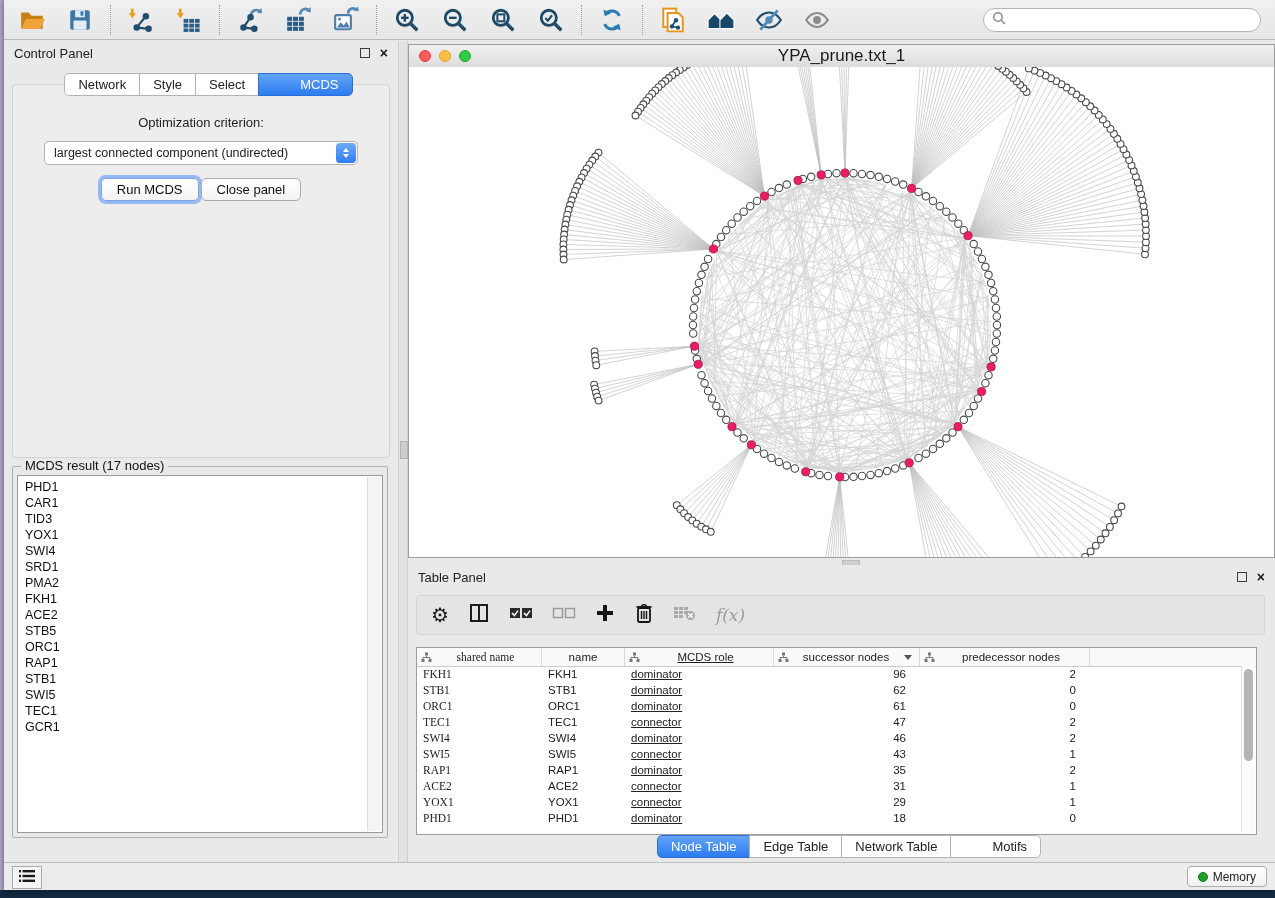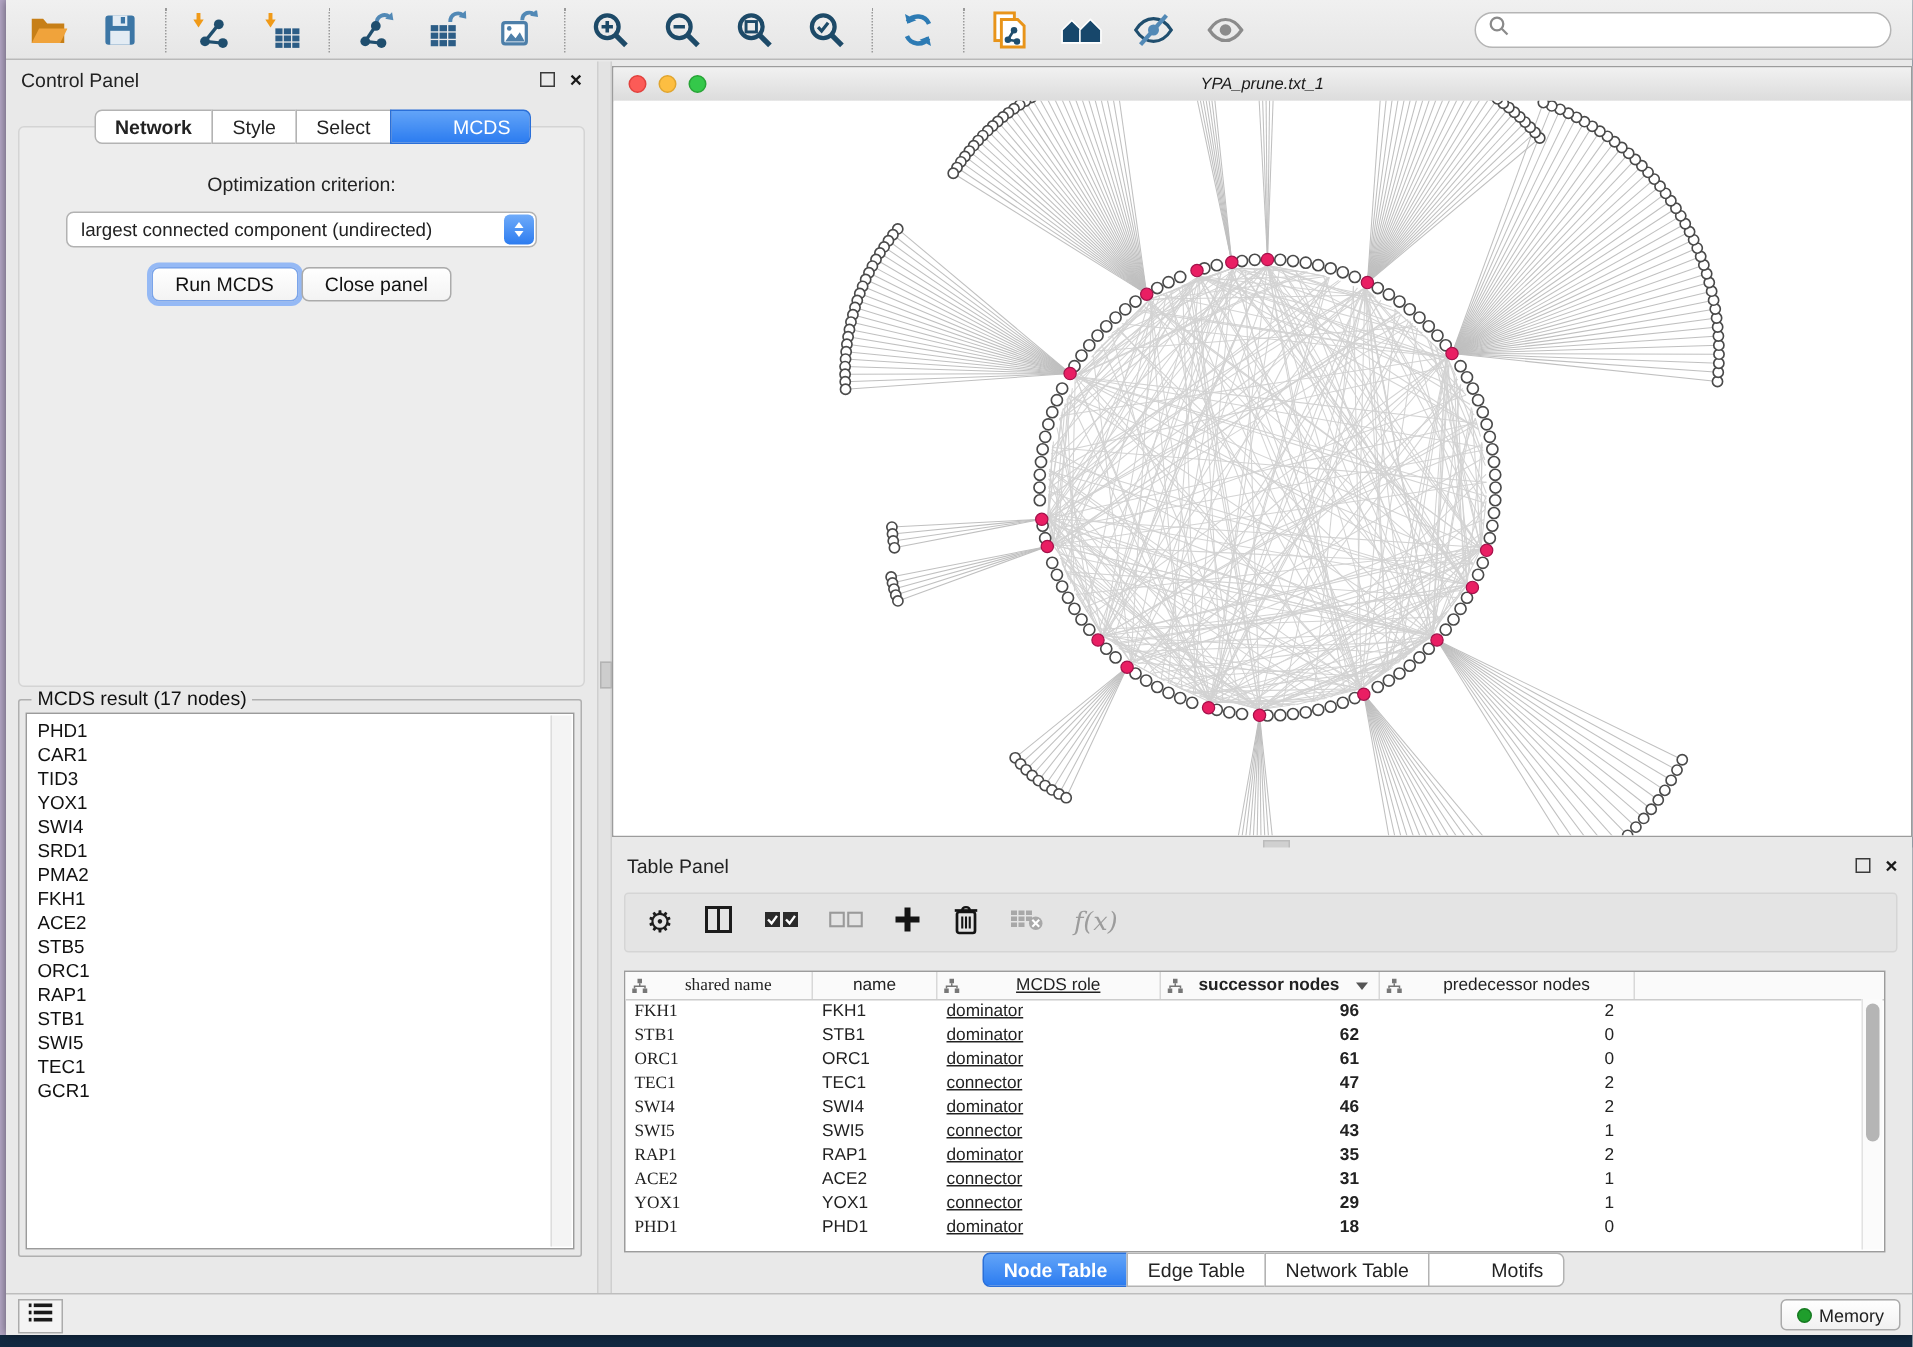--- a/index.html
+++ b/index.html
@@ -27,21 +27,21 @@
   
   .panel-header{height:24px;display:flex;align-items:center;padding:0 10px;font-size:13px;color:#222;}
   .panel-header .spacer{flex:1;}
   .win-float{width:8px;height:8px;border:1.5px solid #3a3a3a;display:inline-block;margin-right:10px;}
   .win-close{font-size:14px;font-weight:bold;color:#1a1a1a;line-height:1;}
 
   
   .control-panel{position:absolute;left:0;top:41px;width:394px;bottom:28px;background:#e9e9e9;}
   .cp-tabs{position:absolute;left:0;right:0;top:32px;display:flex;justify-content:center;z-index:3;}
   .seg-tab{padding:3px 13px;font-size:13px;background:#fff;border:1px solid #b3b3b3;margin-left:-1px;color:#222;white-space:nowrap;}
-  .seg-tab:first-child{border-top-left-radius:5px;border-bottom-left-radius:5px;margin-left:15px;font-weight:bold;}
+  .seg-tab:first-child{border-top-left-radius:5px;border-bottom-left-radius:5px;margin-left:15px;}
   .seg-tab:last-child{border-top-right-radius:5px;border-bottom-right-radius:5px;padding-left:41px;}
   .seg-tab.active{background:linear-gradient(#62a4f8,#2c7cf0);border-color:#2a6fd8;color:#fff;}
   .cp-surface{position:absolute;left:8px;right:8px;top:43px;height:372px;background:#ededed;
     border:1px solid #d4d4d4;border-radius:4px;}
   .opt-label{text-align:center;font-size:13px;margin-top:30px;}
   .dropdown{width:314px;height:24px;margin:11px auto 0;background:#fff;border:1px solid #b2b2b2;border-radius:5px;
     display:flex;align-items:center;box-sizing:border-box;overflow:hidden;}
   .dropdown .dd-value{flex:1;font-size:12.5px;padding-left:9px;white-space:nowrap;}
   .dd-stepper{width:20px;height:20px;margin:1px;border-radius:4px;background:linear-gradient(#6fabf9,#2d7cf0);
     display:flex;flex-direction:column;align-items:center;justify-content:center;gap:2px;}
@@ -59,21 +59,21 @@
 
   
   .v-splitter{position:absolute;left:394px;top:41px;width:10px;bottom:28px;background:#e3e3e3;
     border-left:1px solid #cfcfcf;border-right:1px solid #cfcfcf;box-sizing:border-box;}
   .v-handle{position:absolute;left:1px;top:400px;width:6px;height:16px;background:#cdcdcd;border:1px solid #b3b3b3;}
 
   
   .right-region{position:absolute;left:404px;right:0;top:41px;bottom:28px;}
   .net-window{position:absolute;left:0;right:0;top:3px;height:514px;background:#fff;border:1px solid #9c9c9c;box-sizing:border-box;}
   .net-titlebar{height:22px;background:linear-gradient(#f1f1f1,#dcdcdc);border-bottom:1px solid #b2b2b2;
-    position:relative;text-align:center;font-size:11px;line-height:22px;color:#1a1a1a;font-style:italic;}
+    position:relative;text-align:center;font-size:17px;line-height:22px;color:#1a1a1a;}
   .lights{position:absolute;left:10px;top:5px;display:flex;gap:8px;}
   .light{width:12px;height:12px;border-radius:50%;}
   .light.red{background:#fc5b57;border:1px solid #e1413d;box-sizing:border-box;}
   .light.yellow{background:#fdbe41;border:1px solid #e0a52f;box-sizing:border-box;}
   .light.green{background:#34c84a;border:1px solid #27a436;box-sizing:border-box;}
   .net-canvas{position:absolute;left:0;right:0;top:22px;bottom:0;background:#fff;overflow:hidden;}
   .h-handle{position:absolute;left:50%;top:519px;width:16px;height:5px;background:#d0d0d0;border:1px solid #bcbcbc;}
 
   
   .table-panel{position:absolute;left:0;right:0;top:524px;bottom:0;background:#e9e9e9;}
@@ -85,21 +85,21 @@
   .tp-table{position:absolute;left:8px;right:18px;top:82px;height:188px;background:#fff;border:1px solid #9c9c9c;box-sizing:border-box;}
   .thead{display:flex;height:18px;background:#fafafa;border-bottom:1px solid #ccc;font-size:11.5px;color:#222;}
   .th{display:flex;align-items:center;border-right:1px solid #d8d8d8;box-sizing:border-box;padding:0 4px;}
   .th .th-label{flex:1;text-align:center;white-space:nowrap;overflow:hidden;}
   .th.no-border{border-right:none;}
   .sort-chevron{width:0;height:0;border-left:4px solid transparent;border-right:4px solid transparent;border-top:5px solid #555;margin:0 3px;}
   .tbody{position:absolute;top:18px;left:0;right:14px;bottom:0;overflow:hidden;font-size:11.5px;}
   .tr{display:flex;height:16px;line-height:16px;}
   .td{box-sizing:border-box;padding:0 6px;white-space:nowrap;overflow:hidden;}
   .td.num{text-align:right;padding-right:14px;}
-  .c0{width:125px;font-family:Liberation Serif, serif;} .c1{width:83px;} .c2{width:149px;text-decoration:underline;} .c3{width:146px;font-weight:bold;} .c4{width:170px;}
+  .c0{width:125px;font-family:Liberation Serif, serif;} .c1{width:83px;} .c2{width:149px;text-decoration:underline;} .c3{width:146px;} .c4{width:170px;}
   .tb-scroll{position:absolute;top:18px;right:1px;bottom:1px;width:13px;background:#fbfbfb;border-left:1px solid #e2e2e2;}
   .tb-thumb{position:absolute;top:3px;left:1.5px;width:9px;height:92px;background:#b5b5b5;border-radius:5px;}
   .tp-tabs{position:absolute;left:0;right:0;bottom:4px;display:flex;justify-content:center;}
 
   
   .status-bar{position:absolute;left:0;right:0;bottom:0;height:28px;background:#ececec;border-top:1px solid #bdbdbd;box-sizing:border-box;}
   .list-btn{position:absolute;left:8px;top:3px;width:28px;height:21px;background:#f4f4f4;border:1px solid #ababab;
     display:flex;align-items:center;justify-content:center;}
   .memory-btn{position:absolute;right:8px;top:3px;height:21px;background:linear-gradient(#fff,#f1f1f1);
     border:1px solid #ababab;border-radius:4px;display:flex;align-items:center;gap:5px;padding:0 10px;font-size:12px;box-sizing:border-box;}

